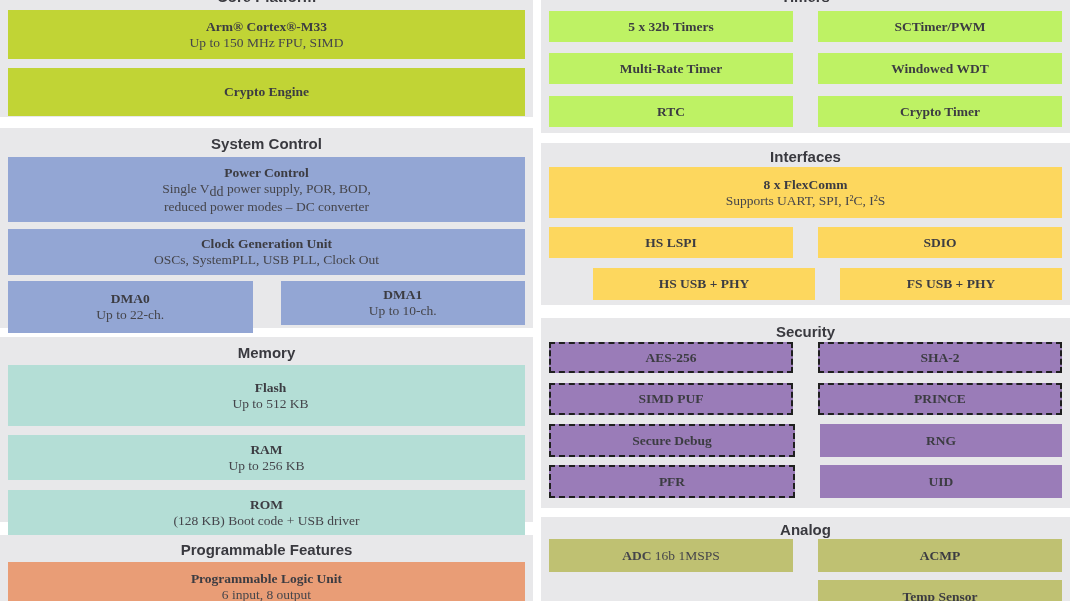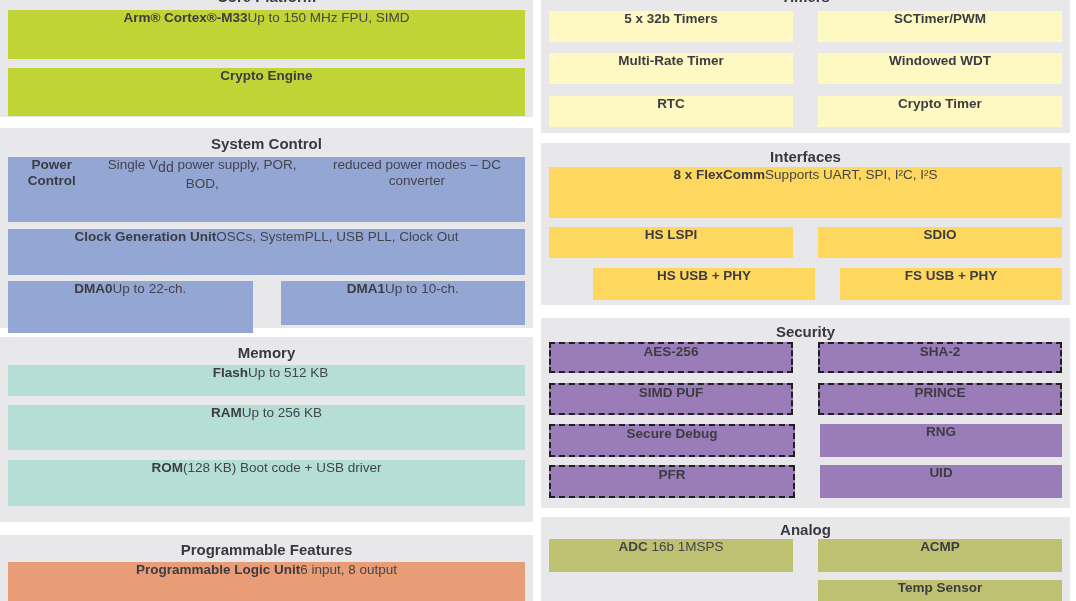--- a/index.html
+++ b/index.html
@@ -8,32 +8,32 @@
     background:#ffffff; color:#3c3c42;
     font-family:"Liberation Sans", sans-serif;
   }
   .panel { position:absolute; background:#e8e8ea; }
   .panel-title {
     font-weight:700; font-size:15px; text-align:center; color:#39393f;
     box-sizing:border-box;
   }
   .blk {
     box-sizing:border-box; text-align:center;
-    display:flex; flex-direction:row; justify-content:center;
-    margin-left:8px; margin-right:8px;
+    display:flex; flex-direction:column; justify-content:center;
+    margin-left:8px; margin-right:8px;font-family:Liberation Serif, serif;
   }
   .blk .t { font-weight:700; font-size:13.5px; line-height:16px; color:#3c3c42; }
   .blk .s { font-weight:400; font-size:13.5px; line-height:15.5px; color:#45454b; }
   sub.vdd { font-size:14px; vertical-align:-3px; }
   .row2 { display:flex; margin-left:8px; margin-right:8px; }
   .row2 .cell { flex:1; margin:0; }
   .green  { background:#c1d435; }
   .blue   { background:#93a6d4; }
   .tealL  { background:#b4ded6; }
-  .tealD  { background:#fef9c3; }
+  .tealD  { background:#bef264; }
   .yellow { background:#fdd75e; }
   .purple { background:#9a7cb8; }
   .olive  { background:#bfc172; }
   .orange { background:#e99d76; }
   .dashed { border:2px dashed #1f1f1f; }
   .spacer28 { width:28px; flex:0 0 28px; }
   .spacer25 { width:25px; flex:0 0 25px; }
   .invisible { visibility:hidden; }
 </style>
 </head>
@@ -69,21 +69,21 @@
     <div class="spacer28"></div>
     <div class="blk blue cell" style="height:44px;">
       <div class="t">DMA1</div>
       <div class="s">Up to 10-ch.</div>
     </div>
   </div>
 </div>
 
 <div class="panel" style="left:0; top:337px; width:533px; height:185px;">
   <div class="panel-title" style="height:28px; padding-top:7px;">Memory</div>
-  <div class="blk tealL" style="height:31px;padding-left:8px;">
+  <div class="blk tealL" style="height:61px;padding-left:8px;">
     <div class="t">Flash</div>
     <div class="s">Up to 512 KB</div>
   </div>
   <div class="blk tealL" style="height:45px; margin-top:9px;">
     <div class="t">RAM</div>
     <div class="s">Up to 256 KB</div>
   </div>
   <div class="blk tealL" style="height:46px; margin-top:10px;">
     <div class="t">ROM</div>
     <div class="s">(128 KB) Boot code + USB driver</div>

